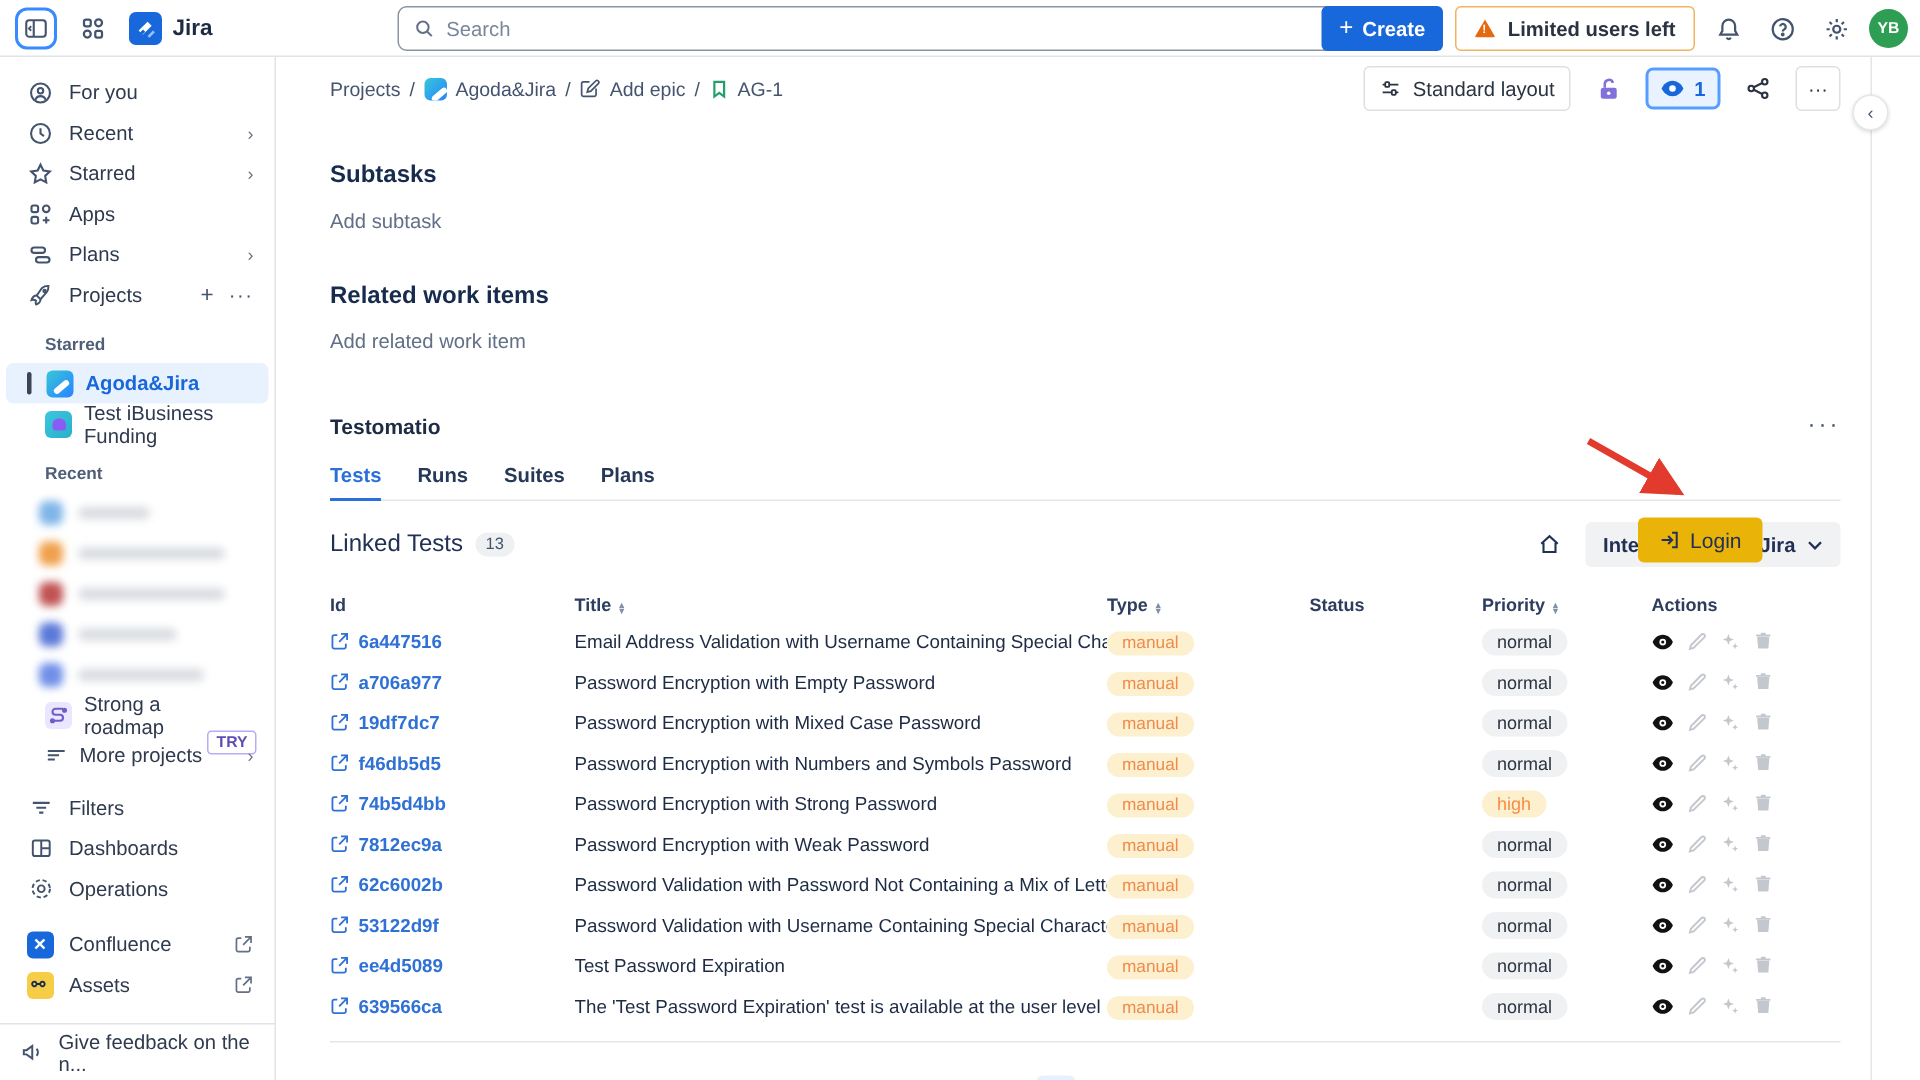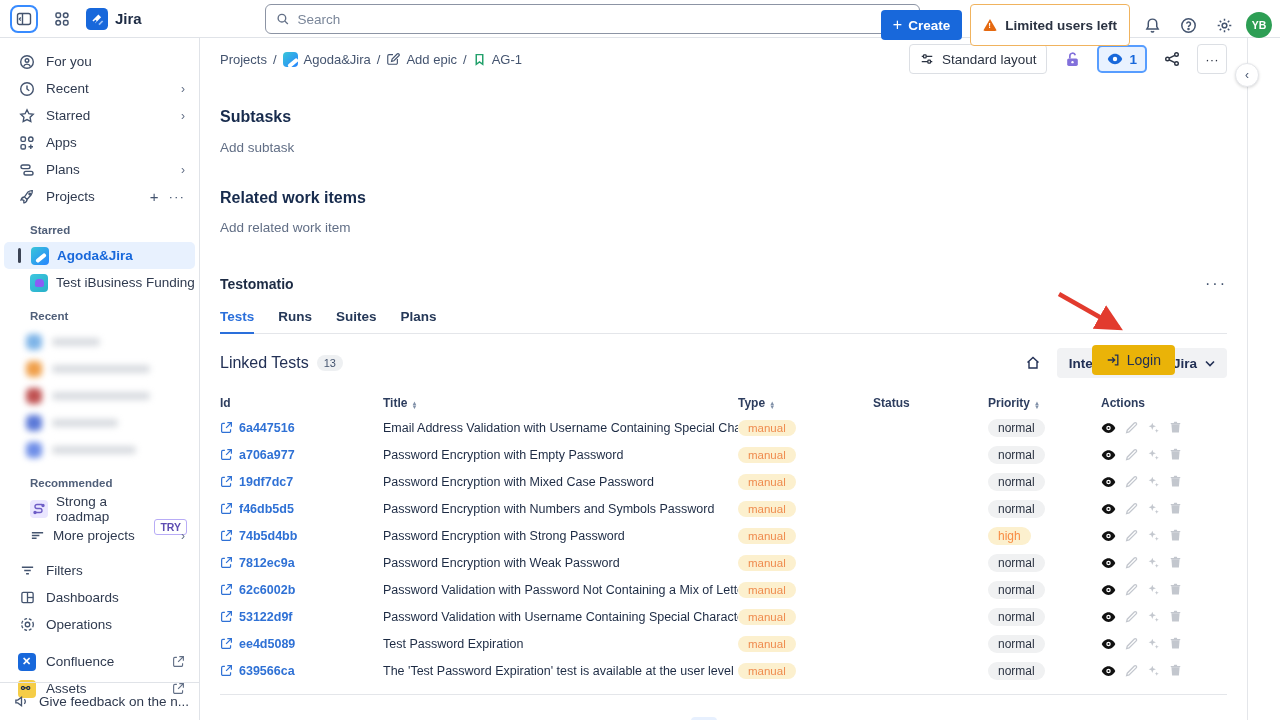--- a/index.html
+++ b/index.html
@@ -16,30 +16,30 @@
   .jira-brand { display:flex; align-items:center; gap:7px; font-weight:bold; font-size:15px; color:#1d2b44; }
   .search-wrap { position:absolute; left:265px; top:4px; width:655px; }
   .search-box { width:100%; height:30px; border:1px solid #8c94a4; border-radius:6px;
     display:flex; align-items:center; padding:0 10px; gap:8px; background:#fff; }
   .search-box input { border:none; outline:none; font-size:13.5px; width:100%; color:#172b4d;
     font-family:"Liberation Sans", sans-serif; }
   .search-box input::placeholder { color:#7a8699; }
   .tb-right { position:absolute; right:8px; top:4px; display:flex; align-items:center; gap:8px; }
   .create-btn { height:30px; background:#1868db; color:#fff; border:none; border-radius:4px;
     font-size:13.5px; font-weight:600; padding:0 12px; display:flex; align-items:center; gap:6px; cursor:pointer; }
-  .limited-btn { height:42px; background:#fff; border:1px solid #f0b35e; border-radius:4px;
+  .limited-btn { height:30px; background:#fff; border:1px solid #f0b35e; border-radius:4px;
     font-size:13.5px; font-weight:600; color:#2b3342; padding:0 12px; display:flex; align-items:center; gap:8px; cursor:pointer; }
   .warn-tri { width:0; height:0; border-left:7px solid transparent; border-right:7px solid transparent;
     border-bottom:12px solid #e56910; border-radius:2px; position:relative; }
   .warn-tri:after { content:"!"; position:absolute; left:-2px; top:2px; color:#fff; font-size:8px; font-weight:bold; }
   .avatar { width:26px; height:26px; border-radius:50%; background:#2d9e54; color:#fff;
     font-size:10.5px; font-weight:bold; display:flex; align-items:center; justify-content:center; cursor:pointer; }
 
   
-  .sidebar { position:absolute; top:38px; left:0; width:200px; height:682px; background:#fff;
+  .sidebar { position:absolute; top:38px; left:0; width:184px; height:682px; background:#fff;
     border-right:1px solid #e0e3e8; font-size:13.5px; color:#2f3a4f; }
   .nav-item { height:27px; display:flex; align-items:center; gap:10px; padding:0 10px 0 14px; cursor:pointer; border-radius:5px; margin:0 4px; }
   .nav-item .nico { width:18px; display:flex; justify-content:center; color:#44546f; flex-shrink:0; }
   .nav-item .lbl { flex:1; white-space:nowrap; overflow:hidden; }
   .chev { color:#626f86; font-size:12px; }
   .section-lbl { font-size:11.5px; font-weight:bold; color:#505f79; padding:14px 0 6px 30px; }
   .proj-item { height:27px; display:flex; align-items:center; gap:8px; padding-left:26px; margin:0 4px; border-radius:5px; cursor:pointer; }
   .proj-item.active { background:#e8f1fe; color:#1868db; font-weight:600; }
   .tile { width:18px; height:18px; border-radius:4px; flex-shrink:0; position:relative; overflow:hidden; }
   .tile.agoda { background:linear-gradient(135deg,#39c6d8,#2684ff); }
@@ -293,21 +293,20 @@
         <div class="blurred-row">
           <span class="blur-ico" style="background:#5b79d8"></span>
           <span class="blur-bar" style="width:66px"></span>
         </div>
         <div class="blurred-row">
           <span class="blur-ico" style="background:#6f8fe8"></span>
           <span class="blur-bar" style="width:84px"></span>
         </div>
       </div>
 
-    <div class="section-lbl">Recommended</div>
     <div class="proj-item">
       <span class="roadmap-ico">
           <svg width="12" height="12" viewBox="0 0 12 12" fill="none" stroke="currentColor" stroke-width="1.4">
             <path d="M2 9.5h5a2 2 0 0 0 0-4H4a2 2 0 0 1 0-4h5"></path>
             <circle cx="2" cy="9.5" r="1" fill="currentColor"></circle>
             <circle cx="10" cy="2.5" r="1" fill="currentColor"></circle>
           </svg>
         </span>
       <span style="flex:1;">Strong a roadmap</span>
       <span class="try-badge" style="margin-right:8px;">TRY</span>

